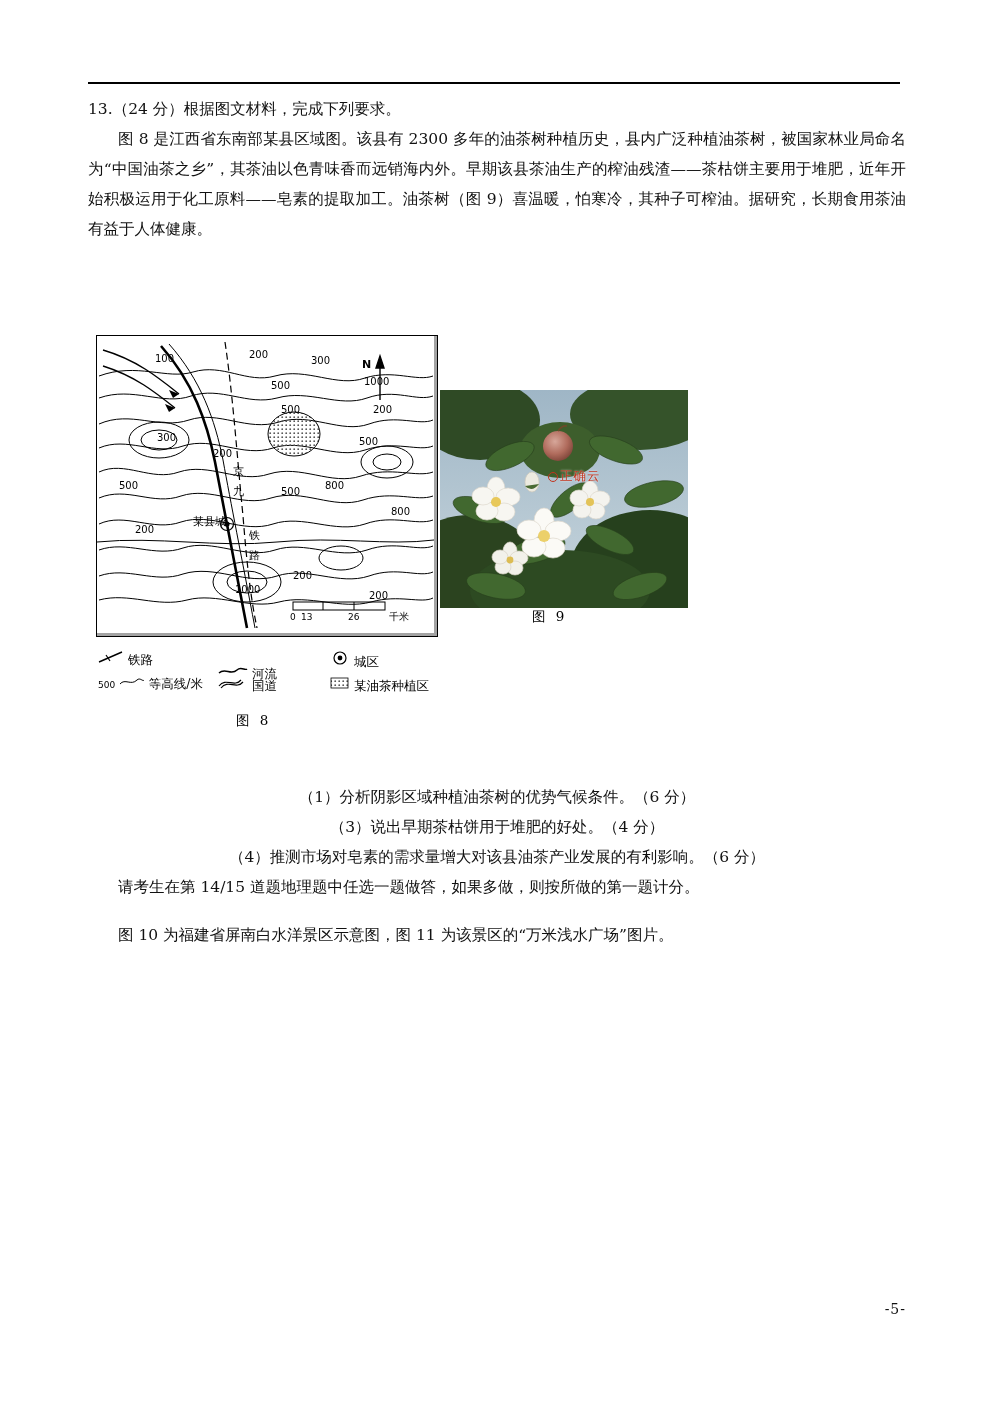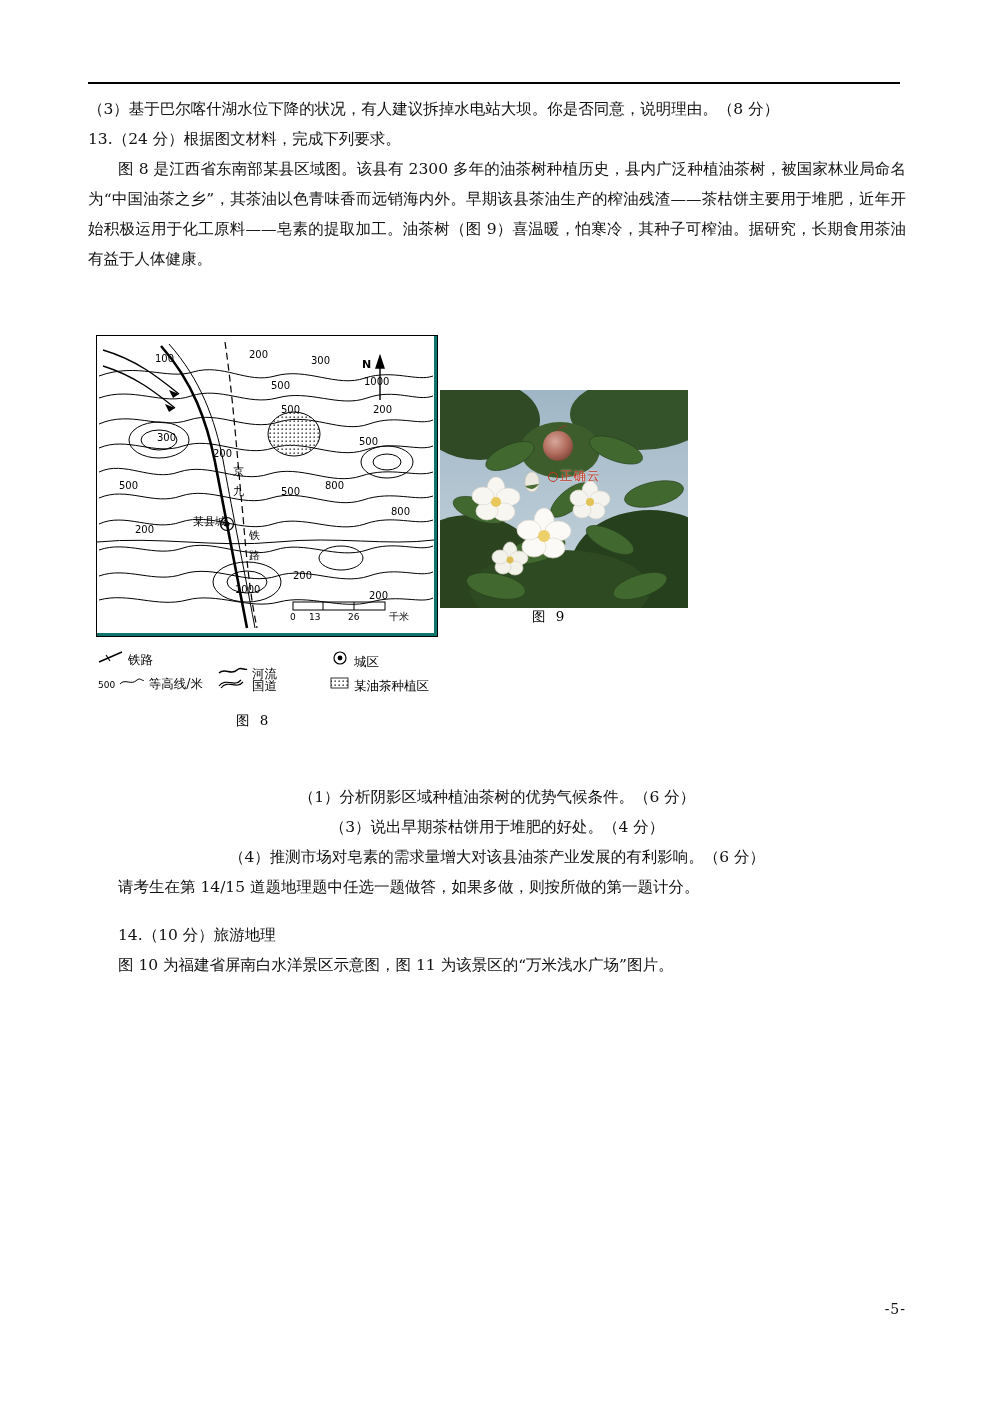--- a/index.html
+++ b/index.html
@@ -51,21 +51,21 @@
     width: 818px;
     height: 420px;
   }
   .map-box {
     position: absolute;
     left: 8px;
     top: 5px;
     width: 340px;
     height: 300px;
     border: 1.6px solid #000;
-    background: #0f766e;
+    background: #a3a3a3;
     overflow: hidden;
   }
   .map-svg { display: block; }
   .legend {
     position: absolute;
     left: 10px;
     top: 318px;
     width: 350px;
     height: 62px;
     font-family: "DejaVu Sans", "Liberation Sans", sans-serif;
@@ -149,21 +149,20 @@
   }
 </style>
 </head>
 <body>
 
 <div class="page">
 
   <div class="top-rule"></div>
 
   <div class="body-text">
-    <div class="p-hang justify">（3）基于巴尔喀什湖水位下降的状况，有人建议拆掉水电站大坝。你是否同意，说明理由。（8 分）</div>
     <div class="p-hang justify">13.（24 分）根据图文材料，完成下列要求。</div>
     <div class="p-indent justify">图 8 是江西省东南部某县区域图。该县有 2300 多年的油茶树种植历史，县内广泛种植油茶树，被国家林业局命名为“中国油茶之乡”，其茶油以色青味香而远销海内外。早期该县茶油生产的榨油残渣——茶枯饼主要用于堆肥，近年开始积极运用于化工原料——皂素的提取加工。油茶树（图 9）喜温暖，怕寒冷，其种子可榨油。据研究，长期食用茶油有益于人体健康。</div>
   </div>
 
   <div class="figures">
 
     <div class="map-box">
       <svg class="map-svg" width="337" height="297" viewBox="0 0 337 297">
         <rect x="0" y="0" width="337" height="297" fill="#ffffff"></rect>
         <g fill="none" stroke="#000000" stroke-width="1">
@@ -244,21 +243,21 @@
 
         <span style="position:absolute;left:96px;top:178px;font-family:'DejaVu Serif','Liberation Serif',serif;font-size:11px;">某县城</span>
         <span style="position:absolute;left:136px;top:128px;font-family:'DejaVu Serif','Liberation Serif',serif;font-size:11px;">京</span>
         <span style="position:absolute;left:136px;top:148px;font-family:'DejaVu Serif','Liberation Serif',serif;font-size:11px;">九</span>
         <span style="position:absolute;left:152px;top:192px;font-family:'DejaVu Serif','Liberation Serif',serif;font-size:11px;">铁</span>
         <span style="position:absolute;left:152px;top:212px;font-family:'DejaVu Serif','Liberation Serif',serif;font-size:11px;">路</span>
 
         <span style="position:absolute;left:265px;top:22px;font-size:11px;font-weight:bold;">N</span>
 
         <span class="scalebar" style="left:193px;top:276px;">0</span>
-        <span class="scalebar" style="left:212px;top:276px;">13</span>
+        <span class="scalebar" style="left:204px;top:276px;">13</span>
         <span class="scalebar" style="left:251px;top:276px;">26</span>
         <span class="scalebar" style="left:292px;top:274px;font-family:'DejaVu Serif','Liberation Serif',serif;font-size:10px;">千米</span>
       </div>
     </div>
 
     <div class="legend">
       <div class="legend-row">
         <span class="legend-item" style="left:0;top:2px;">
           <svg width="26" height="14" viewBox="0 0 26 14">
             <line x1="1" y1="12" x2="24" y2="2" stroke="#000" stroke-width="1.4"></line>
@@ -393,18 +392,17 @@
     </div>
     <div class="fig9-cap">图 9</div>
   </div>
 
   <div class="tail-text">
     <div class="p-hang">（1）分析阴影区域种植油茶树的优势气候条件。（6 分）</div>
     <div class="p-hang">（3）说出早期茶枯饼用于堆肥的好处。（4 分）</div>
     <div class="p-hang">（4）推测市场对皂素的需求量增大对该县油茶产业发展的有利影响。（6 分）</div>
     <div class="p-indent">请考生在第 14/15 道题地理题中任选一题做答，如果多做，则按所做的第一题计分。</div>
     <div class="gap-1"></div>
-    <div class="p-indent">14.（10 分）旅游地理</div>
     <div class="p-indent">图 10 为福建省屏南白水洋景区示意图，图 11 为该景区的“万米浅水广场”图片。</div>
   </div>
 
   <div class="page-num">-5-</div>
 </div>
 
 </body></html>

